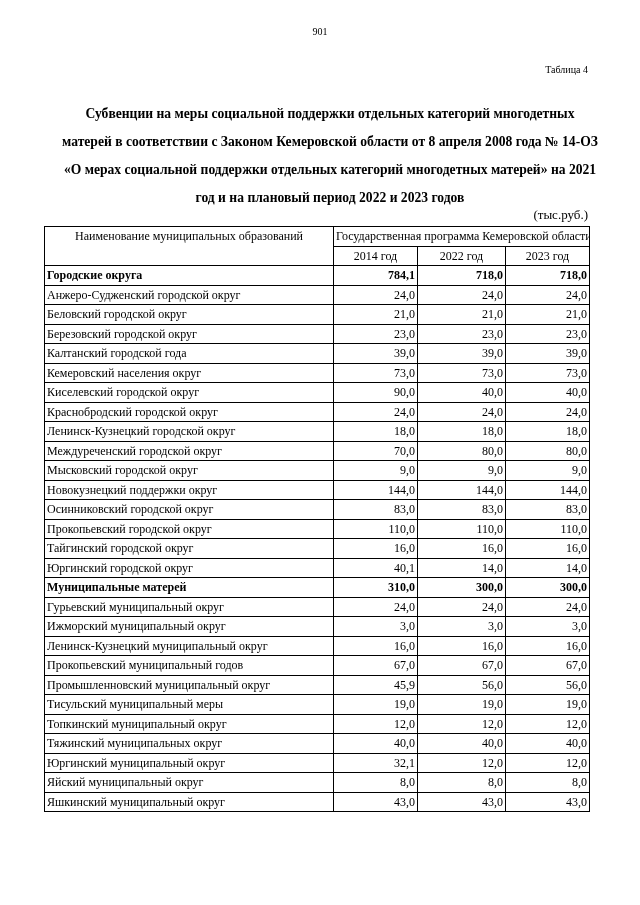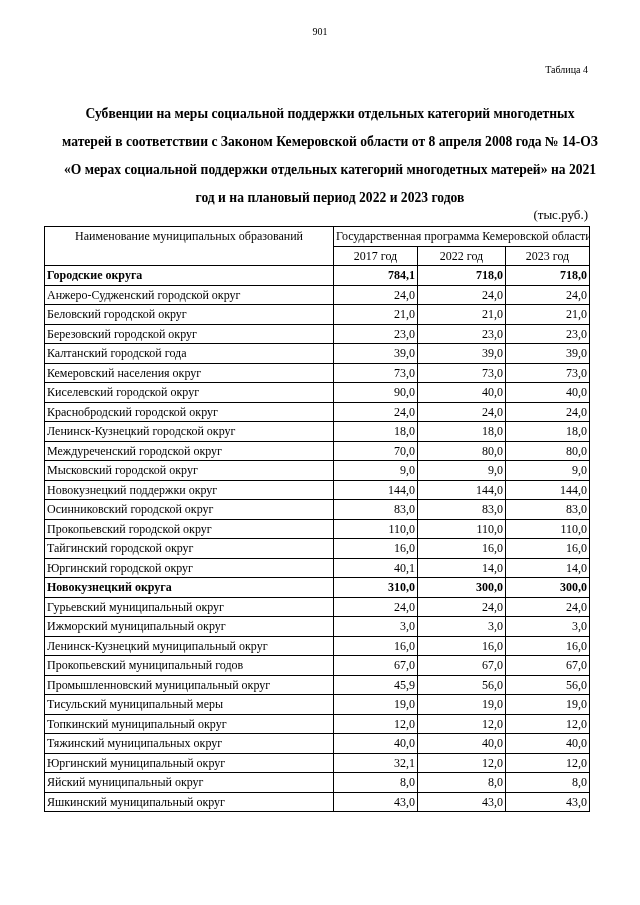--- a/index.html
+++ b/index.html
@@ -55,21 +55,21 @@
       <col class="c-y1">
       <col class="c-y2">
       <col class="c-y3">
   </colgroup>
   <thead>
     <tr>
       <th class="h-name" rowspan="2">Наименование муниципальных образований</th>
       <th class="h-program" colspan="3">Государственная программа Кемеровской области - Кузбасса «Социальная поддержка населения Кузбасса»</th>
     </tr>
     <tr>
-      <th class="h-year">2017 год</th>
+      <th class="h-year">2014 год</th>
       <th class="h-year">2022 год</th>
       <th class="h-year">2023 год</th>
     </tr>
   </thead>
   <tbody id="tbody">
       <tr class="group">
         <td class="name">Городские округа</td>
         <td class="num">784,1</td>
         <td class="num">718,0</td>
         <td class="num">718,0</td>
@@ -158,21 +158,21 @@
         <td class="num">16,0</td>
         <td class="num">16,0</td>
       </tr>
       <tr>
         <td class="name">Юргинский городской округ</td>
         <td class="num">40,1</td>
         <td class="num">14,0</td>
         <td class="num">14,0</td>
       </tr>
       <tr class="group">
-        <td class="name">Новокузнецкий округа</td>
+        <td class="name">Муниципальные матерей</td>
         <td class="num">310,0</td>
         <td class="num">300,0</td>
         <td class="num">300,0</td>
       </tr>
       <tr>
         <td class="name">Гурьевский муниципальный округ</td>
         <td class="num">24,0</td>
         <td class="num">24,0</td>
         <td class="num">24,0</td>
       </tr>

